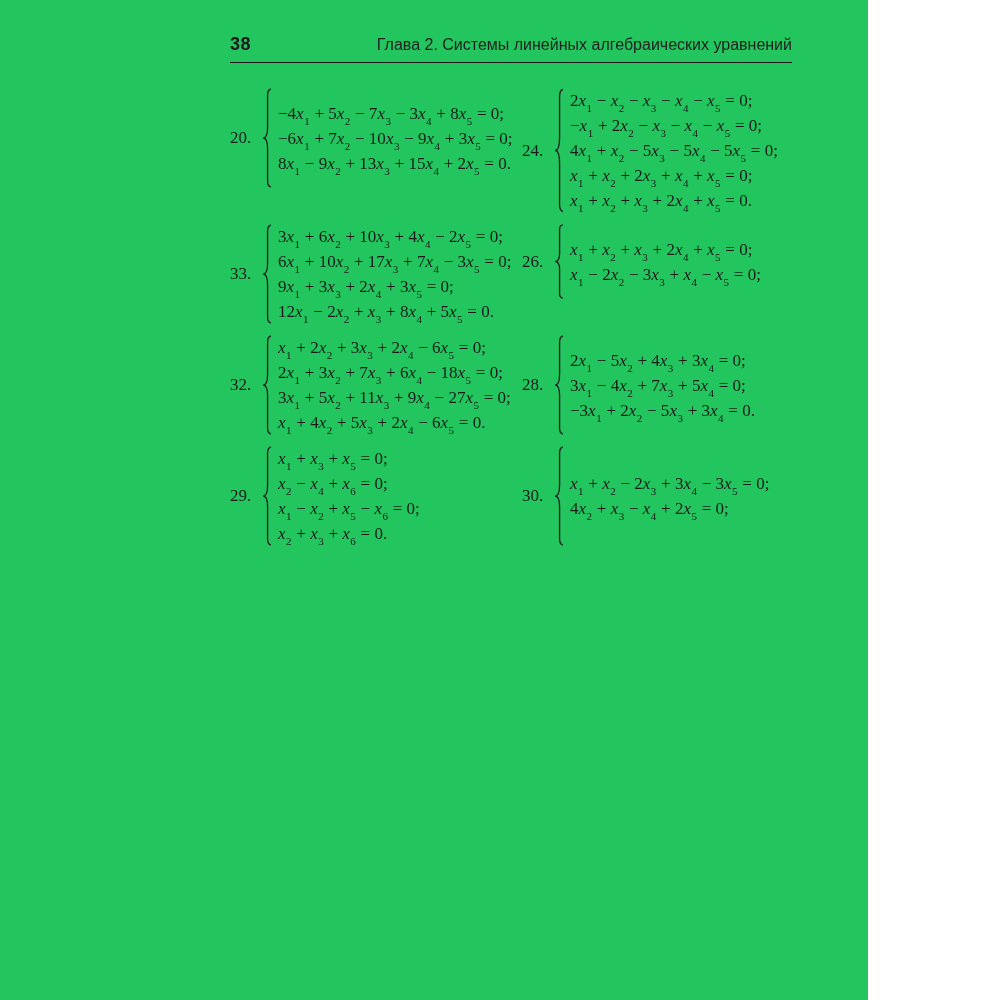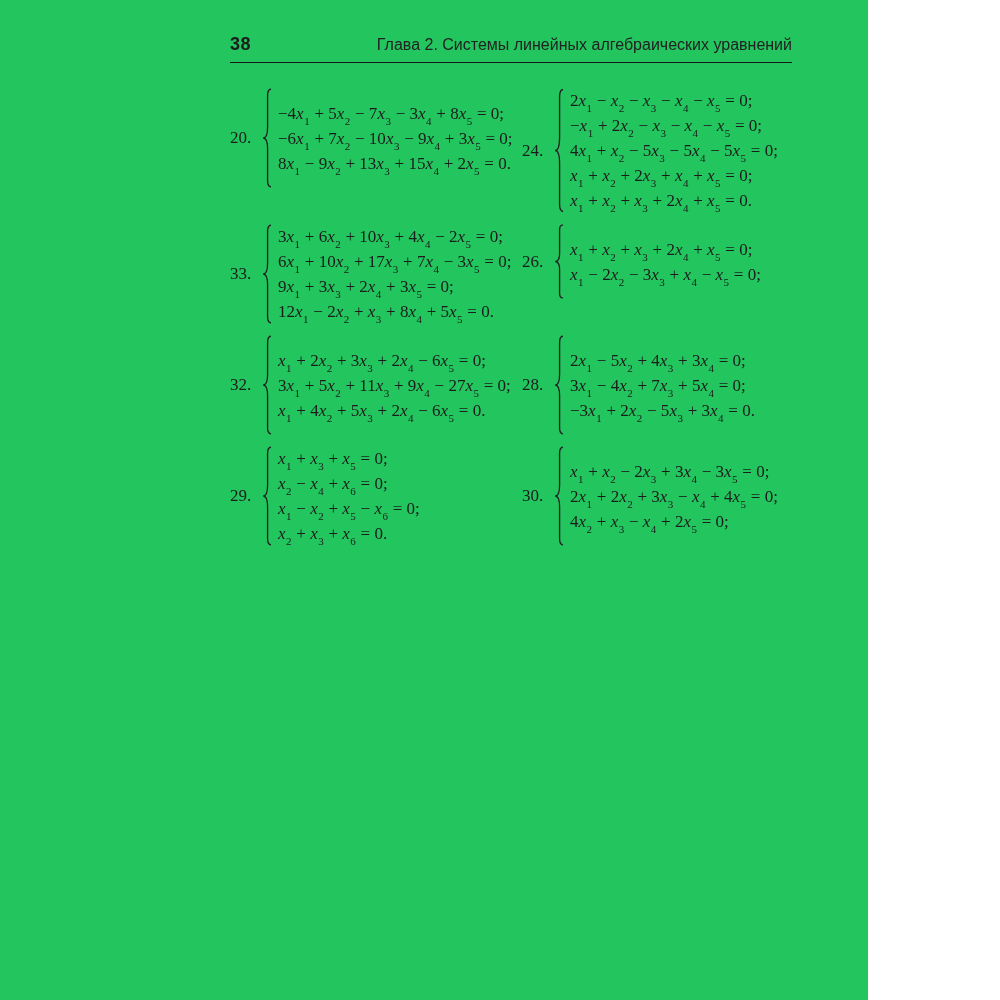--- a/index.html
+++ b/index.html
@@ -134,20 +134,21 @@
             <div class="eq"><i>x</i><sub>1</sub> − 2<i>x</i><sub>2</sub> − 3<i>x</i><sub>3</sub> + <i>x</i><sub>4</sub> − <i>x</i><sub>5</sub> = 0;</div>
           </div>
         </div>
         <div class="problem">
           <span class="problem-number">32.</span>
           <svg class="brace" width="13" height="100" viewBox="0 0 13 100" preserveAspectRatio="none">
             <path d="M10,1.2 C6,1.6 6.6,6.5 6.6,12 L6.6,39 C6.6,46.5 5.4,50 2.2,50 C5.4,50 6.6,53.5 6.6,61 L6.6,88 C6.6,93.5 6,98.4 10,98.8" fill="none" stroke="#222" stroke-width="1.35" vector-effect="non-scaling-stroke"></path>
           </svg>
           <div class="eqs">
             <div class="eq"><i>x</i><sub>1</sub> + 2<i>x</i><sub>2</sub> + 3<i>x</i><sub>3</sub> + 2<i>x</i><sub>4</sub> − 6<i>x</i><sub>5</sub> = 0;</div>
+            <div class="eq">2<i>x</i><sub>1</sub> + 3<i>x</i><sub>2</sub> + 7<i>x</i><sub>3</sub> + 6<i>x</i><sub>4</sub> − 18<i>x</i><sub>5</sub> = 0;</div>
             <div class="eq">3<i>x</i><sub>1</sub> + 5<i>x</i><sub>2</sub> + 11<i>x</i><sub>3</sub> + 9<i>x</i><sub>4</sub> − 27<i>x</i><sub>5</sub> = 0;</div>
             <div class="eq"><i>x</i><sub>1</sub> + 4<i>x</i><sub>2</sub> + 5<i>x</i><sub>3</sub> + 2<i>x</i><sub>4</sub> − 6<i>x</i><sub>5</sub> = 0.</div>
           </div>
         </div>
         <div class="problem">
           <span class="problem-number">28.</span>
           <svg class="brace" width="13" height="100" viewBox="0 0 13 100" preserveAspectRatio="none">
             <path d="M10,1.2 C6,1.6 6.6,6.5 6.6,12 L6.6,39 C6.6,46.5 5.4,50 2.2,50 C5.4,50 6.6,53.5 6.6,61 L6.6,88 C6.6,93.5 6,98.4 10,98.8" fill="none" stroke="#222" stroke-width="1.35" vector-effect="non-scaling-stroke"></path>
           </svg>
           <div class="eqs">
@@ -168,19 +169,18 @@
             <div class="eq"><i>x</i><sub>2</sub> + <i>x</i><sub>3</sub> + <i>x</i><sub>6</sub> = 0.</div>
           </div>
         </div>
         <div class="problem">
           <span class="problem-number">30.</span>
           <svg class="brace" width="13" height="100" viewBox="0 0 13 100" preserveAspectRatio="none">
             <path d="M10,1.2 C6,1.6 6.6,6.5 6.6,12 L6.6,39 C6.6,46.5 5.4,50 2.2,50 C5.4,50 6.6,53.5 6.6,61 L6.6,88 C6.6,93.5 6,98.4 10,98.8" fill="none" stroke="#222" stroke-width="1.35" vector-effect="non-scaling-stroke"></path>
           </svg>
           <div class="eqs">
             <div class="eq"><i>x</i><sub>1</sub> + <i>x</i><sub>2</sub> − 2<i>x</i><sub>3</sub> + 3<i>x</i><sub>4</sub> − 3<i>x</i><sub>5</sub> = 0;</div>
-            <div class="eq">2<i>x</i><sub>1</sub> + 2<i>x</i><sub>2</sub> + 3<i>x</i><sub>3</sub> − <i>x</i><sub>4</sub> + 4<i>x</i><sub>5</sub> = 0;</div>
             <div class="eq">4<i>x</i><sub>2</sub> + <i>x</i><sub>3</sub> − <i>x</i><sub>4</sub> + 2<i>x</i><sub>5</sub> = 0;</div>
           </div>
         </div>
       </div>
   </div>
 </div>
 
 </body></html>

